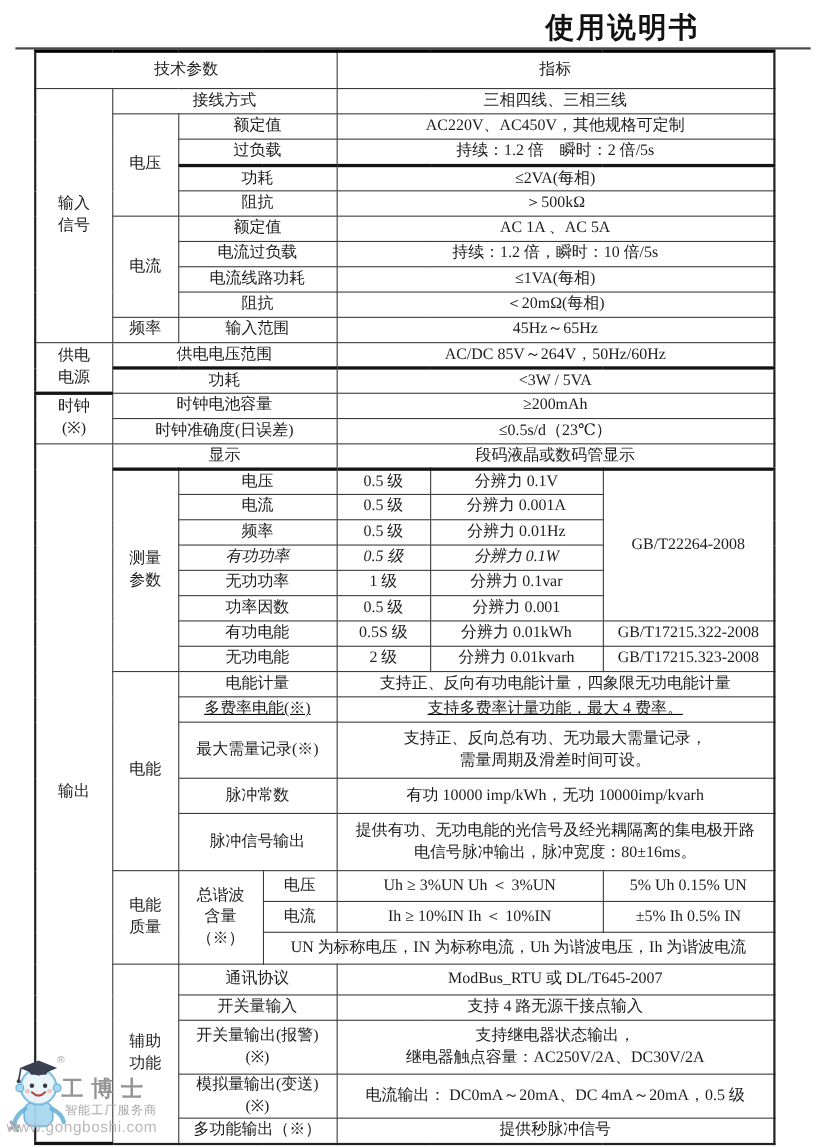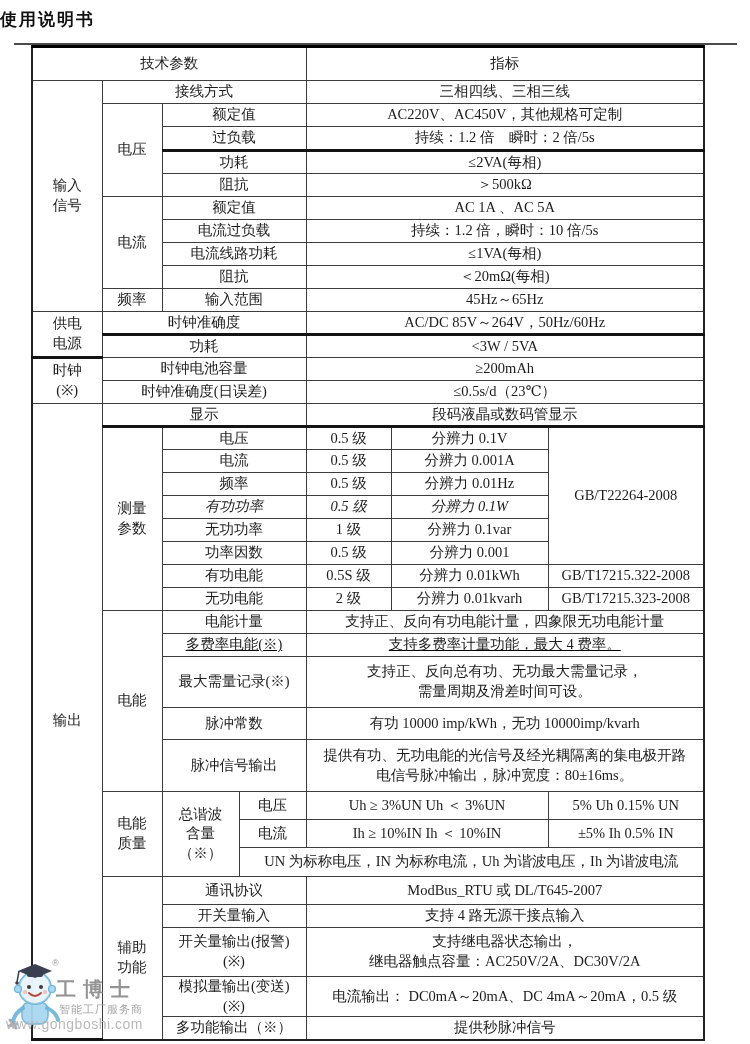--- a/index.html
+++ b/index.html
@@ -1,19 +1,19 @@
 <!DOCTYPE html>
 <html><head>
 <meta charset="utf-8">
 <style>
   html,body{margin:0;padding:0;}
   body{width:750px;height:1044px;background:#ffffff;font-family:"Liberation Serif","DejaVu Serif",serif;}
   .page{position:relative;width:750px;height:1044px;overflow:hidden;background:#fff;}
-  .title{position:absolute;top:8px;left:0;width:636px;margin:0;text-align:left;
-         font-size:17px;font-weight:bold;color:#111;letter-spacing:2px;}
+  .title{position:absolute;top:8px;left:0;width:636px;margin:0;text-align:right;
+         font-size:26px;font-weight:bold;color:#111;letter-spacing:2px;}
   .title-rule{position:absolute;top:43px;left:14px;width:723px;height:2px;background:#4a4a4a;}
   table.spec{position:absolute;top:45px;left:31px;width:672px;border-collapse:collapse;table-layout:fixed;
              border:2px solid #222;border-top:3px solid #000;}
   table.spec td{border:1px solid #3c3c3c;text-align:center;vertical-align:middle;
                 font-size:14.5px;color:#1c1c1c;padding:0 2px;line-height:1.35;
                 white-space:pre-line;overflow:hidden;}
   table.spec td.th{border-bottom:3px solid #141414;}
   .watermark{position:absolute;left:6px;top:950px;width:180px;height:92px;pointer-events:none;}
   .watermark .mascot{position:absolute;left:0;top:10px;}
   .watermark .reg{position:absolute;left:46px;top:8px;font-size:9px;color:#9a9a9a;font-family:"Liberation Sans",sans-serif;}
@@ -87,21 +87,21 @@
           <td colspan="3">＜20mΩ(每相)</td>
         </tr>
         <tr style="height: 23px;">
           <td>频率</td>
           <td colspan="2">输入范围</td>
           <td colspan="3">45Hz～65Hz</td>
         </tr>
         <tr style="height: 23px;">
           <td rowspan="2" class="th">供电
 电源</td>
-          <td colspan="3" class="th">时钟准确度</td>
+          <td colspan="3" class="th">供电电压范围</td>
           <td colspan="3" class="th">AC/DC 85V～264V，50Hz/60Hz</td>
         </tr>
         <tr style="height: 23px;">
           <td colspan="3">功耗</td>
           <td colspan="3">&lt;3W / 5VA</td>
         </tr>
         <tr style="height: 23px;">
           <td rowspan="2">时钟
 (※)</td>
           <td colspan="3">时钟电池容量</td>

